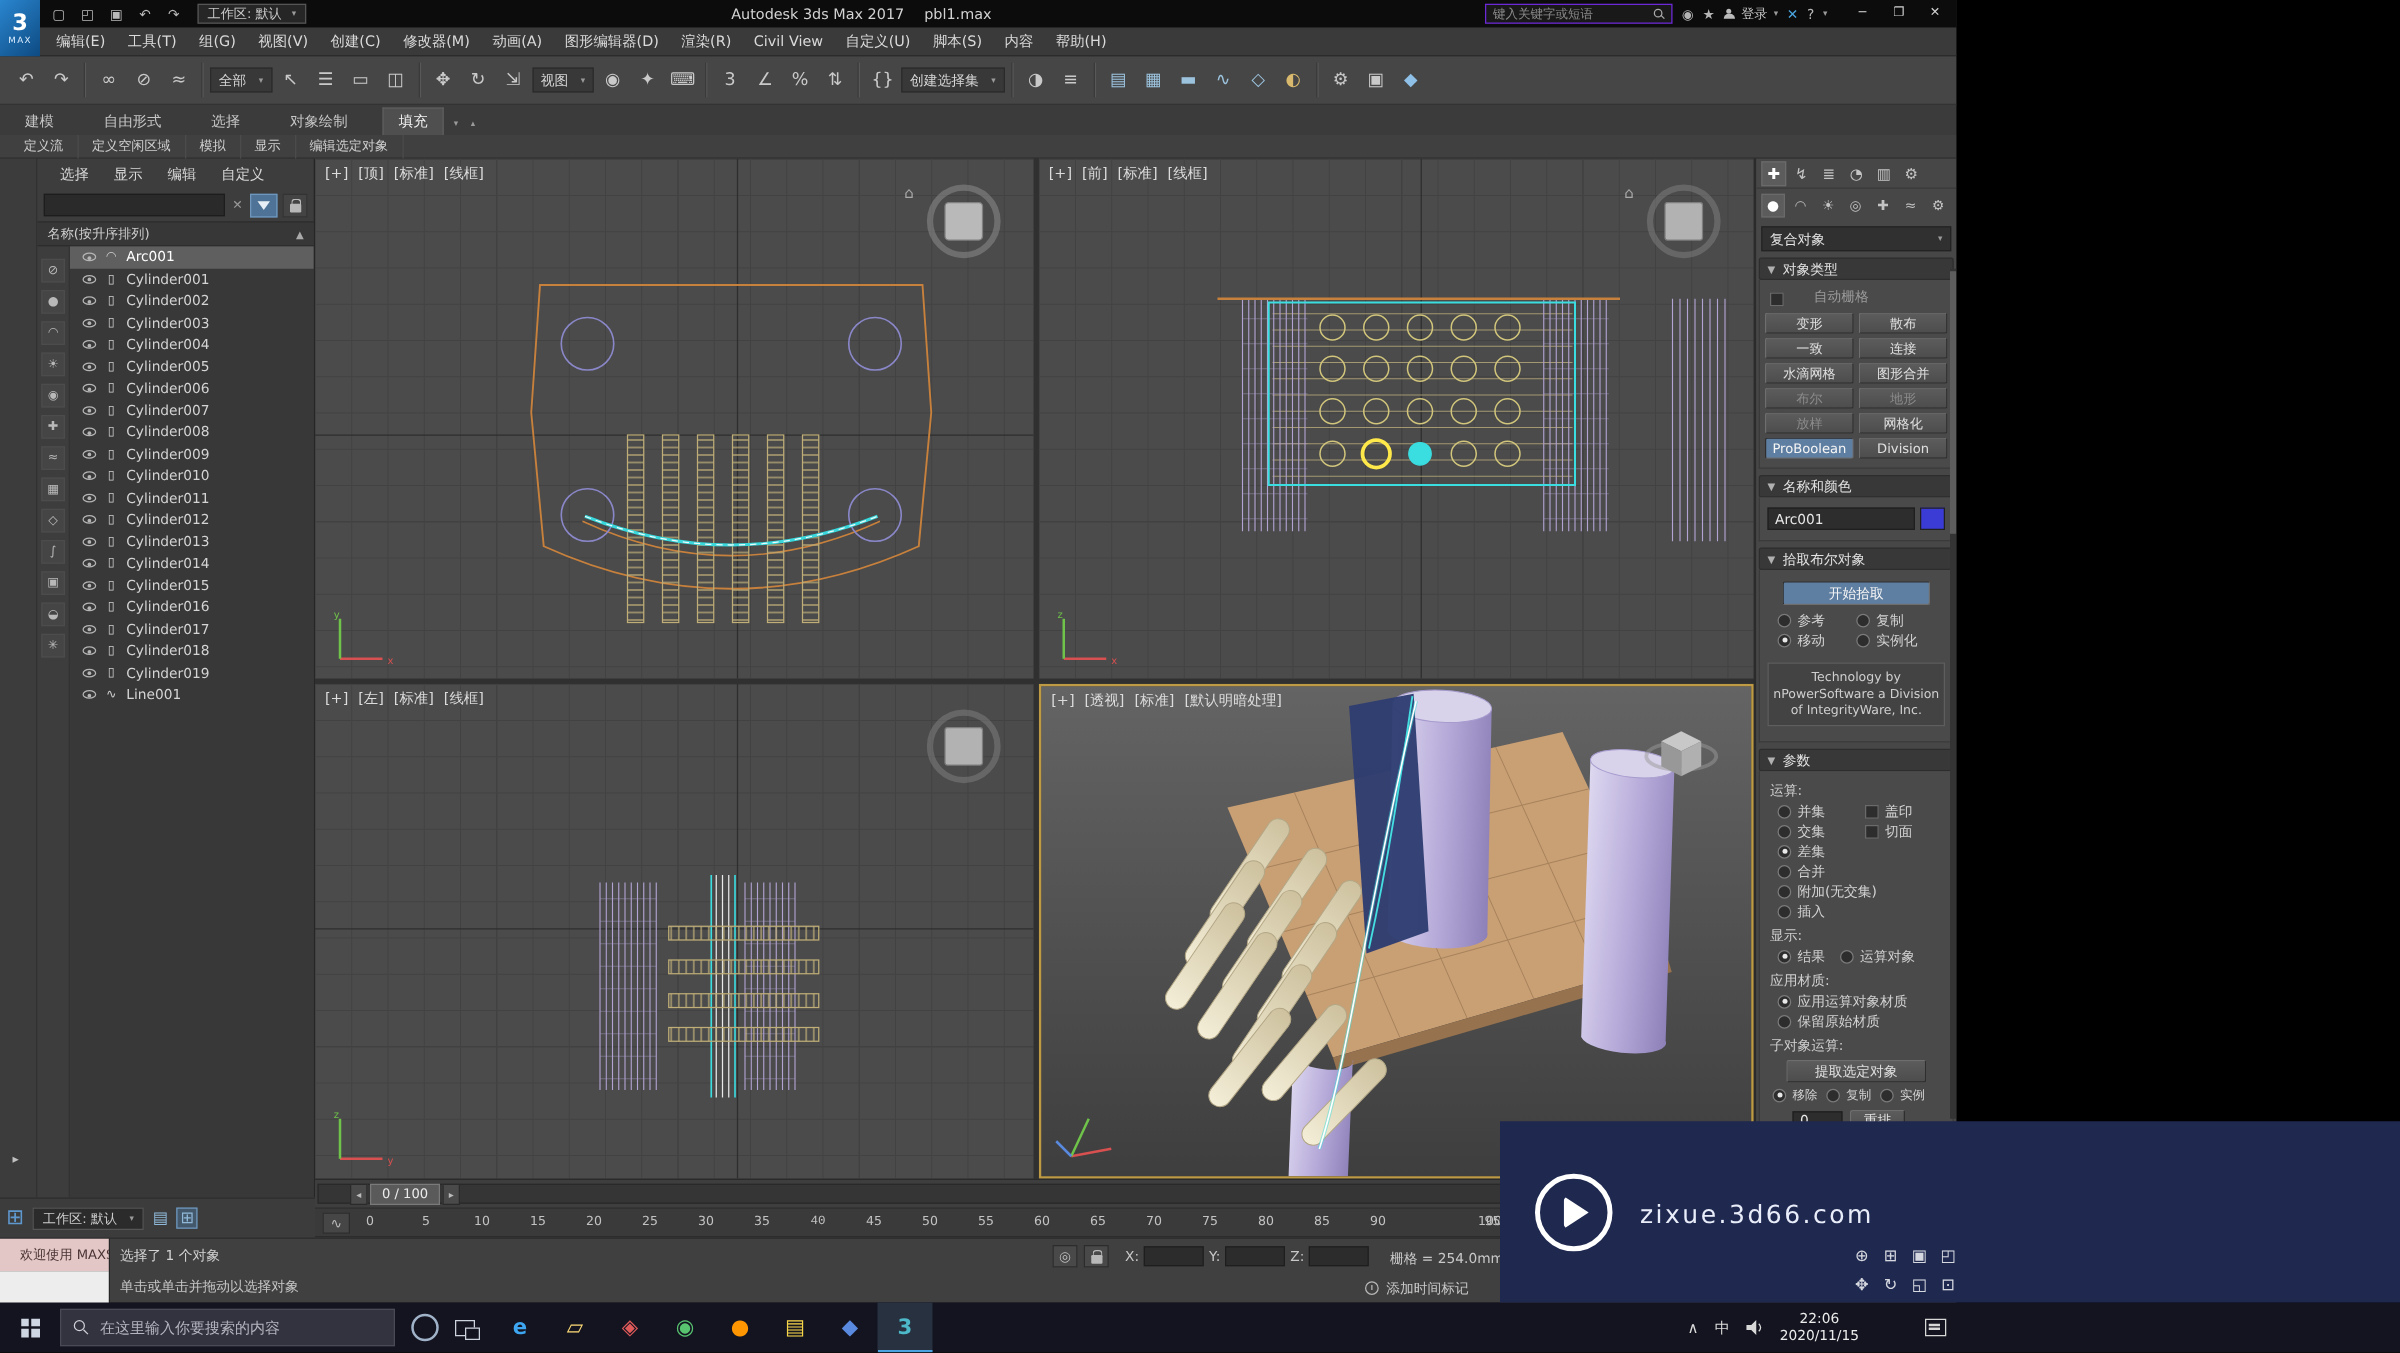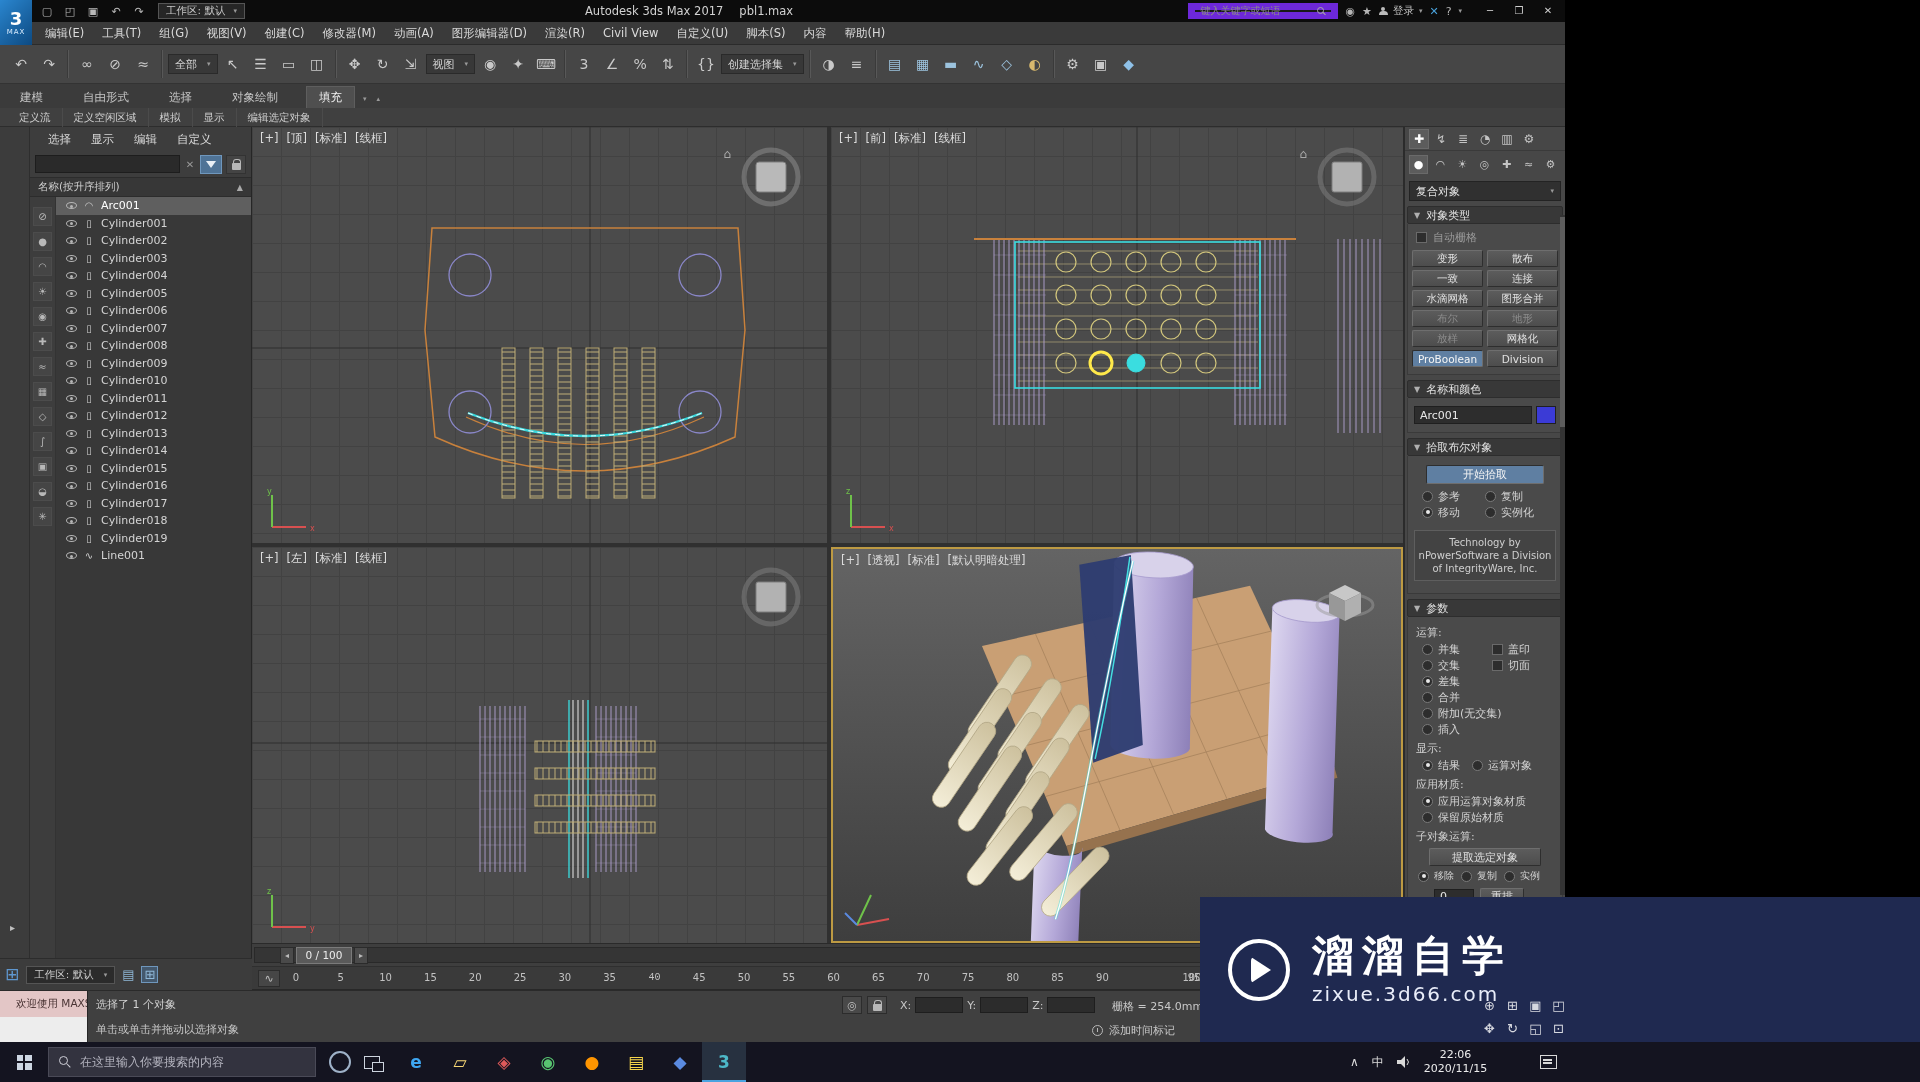--- a/index.html
+++ b/index.html
@@ -15,21 +15,21 @@
 .logo3{font-size:18px;font-weight:bold;color:#fff;line-height:18px}
 .logomax{font-size:7px;color:#dceeff;letter-spacing:1px}
 .qat{margin-left:38px;display:flex;gap:5px;align-items:center}
 .qat-icon{width:18px;height:15px;color:#b9b9b9;font-size:11px;text-align:center;line-height:15px}
 .workspace-combo{margin-left:10px;height:16px;background:#262626;border:1px solid #555;padding:0 7px;font-size:10.5px;color:#c8c8c8;
  display:flex;align-items:center;gap:8px}
 .caret{font-size:7px;color:#9a9a9a}
 .title-text{position:absolute;left:585px;top:0;height:22px;line-height:22px;font-size:11.5px;color:#d2d2d2;white-space:nowrap}
 .title-text .file{margin-left:16px}
 .tb-right{position:absolute;right:4px;top:2px;height:18px;display:flex;align-items:center;gap:7px}
-.search-box{width:150px;height:16px;background:#191919;border:7px solid #6d28d9;display:flex;align-items:center;padding:0 5px;gap:5px}
+.search-box{width:150px;height:16px;background:#191919;border:1px solid #6d28d9;display:flex;align-items:center;padding:0 5px;gap:5px}
 .search-box .ph{color:#8b8b8b;font-size:10px;flex:1;overflow:hidden;white-space:nowrap}
 .css-mag{width:9px;height:9px;position:relative;flex:none}
 .css-mag::before{content:"";position:absolute;width:5px;height:5px;border:1.2px solid #aaa;border-radius:50%;left:0;top:0}
 .css-mag::after{content:"";position:absolute;width:4px;height:1.2px;background:#aaa;transform:rotate(45deg);left:4.5px;top:6.5px}
 .tb-ico{color:#b5b5b5;font-size:11px}
 .tb-ico.blue{color:#4aa3dc}
 .signin{display:flex;gap:5px;align-items:center;color:#c5c5c5;font-size:10.5px}
 .css-person{width:9px;height:9px;position:relative}
 .css-person::before{content:"";position:absolute;left:2.5px;top:0;width:4px;height:4px;border-radius:50%;background:#bbb}
 .css-person::after{content:"";position:absolute;left:0;top:4.5px;width:9px;height:4px;border-radius:4px 4px 0 0;background:#bbb}
@@ -138,21 +138,21 @@
  padding:0 6px;color:#e6e6e6;justify-content:space-between}
 .roll-h{height:18px;background:#383838;border:1px solid #2d2d2d;border-radius:2px;margin:5px 2px 0;display:flex;align-items:center;
  padding:0 6px;gap:6px;color:#e2e2e2}
 .roll-arrow{font-size:8px;color:#b0b0b0}
 .roll-body{margin:0 2px;background:#4a4a4a;border:1px solid #3a3a3a;border-top:none;padding:4px 2px}
 .cbx{width:11px;height:11px;background:#2d2d2d;border:1px solid #6a6a6a;flex:none}
 .rdo{width:11px;height:11px;border-radius:50%;background:#2d2d2d;border:1px solid #7a7a7a;position:relative;flex:none}
 .rdo.on::after{content:"";position:absolute;inset:2.5px;background:#e8e8e8;border-radius:50%}
 .opt{display:flex;align-items:center;gap:5px;height:16px}
 .opt-label{color:#d2d2d2;white-space:nowrap}
-.autogrid{display:flex;align-items:center;gap:6px;padding:2px 6px;color:#9a9a9a}
+.autogrid{display:flex;align-items:flex-end;gap:24px;padding:2px 6px;color:#9a9a9a}
 .ot-grid{display:grid;grid-template-columns:71px 71px;gap:3px 4px;justify-content:center;padding:3px 0}
 .cp-btn{height:17px;display:flex;align-items:center;justify-content:center;font-size:10.5px;color:#e0e0e0;
  background:linear-gradient(#5c5c5c,#4d4d4d);border:1px solid;border-color:#6e6e6e #2e2e2e #2e2e2e #6e6e6e;border-radius:2px;white-space:nowrap}
 .cp-btn.disabled{color:#8b8b8b}
 .cp-btn.pressed{background:#5f7fa2;color:#f5f5f5;border-color:#2e2e2e #6e6e6e #6e6e6e #2e2e2e}
 .name-row{display:flex;gap:4px;padding:4px}
 .cp-field{height:18px;background:#2d2d2d;border:1px solid #1f1f1f;color:#e8e8e8;display:flex;align-items:center;padding:0 5px}
 .name-field{flex:1}
 .color-swatch{width:20px;height:18px;border:1px solid #202020}
 .pick-btn{margin:5px auto 4px;width:118px;height:19px;display:flex;align-items:center;justify-content:center;
@@ -1064,21 +1064,20 @@
        <div>22:06</div>
           <div>2020/11/15</div>
      </div>
    </div>
    <div class="action-center"></div>
  </div>
 
  <div class="watermark">
    <div class="wm-logo"></div>
    <div>
-     <div class="wm-brand">溜溜自学</div>
      <div class="wm-url">zixue.3d66.com</div>
    </div>
  </div>
 
  <div class="vp-nav" id="vpnav">
       <span class="vpn">⊕</span>
       <span class="vpn">⊞</span>
       <span class="vpn">▣</span>
       <span class="vpn">◰</span>
       <span class="vpn">✥</span>

